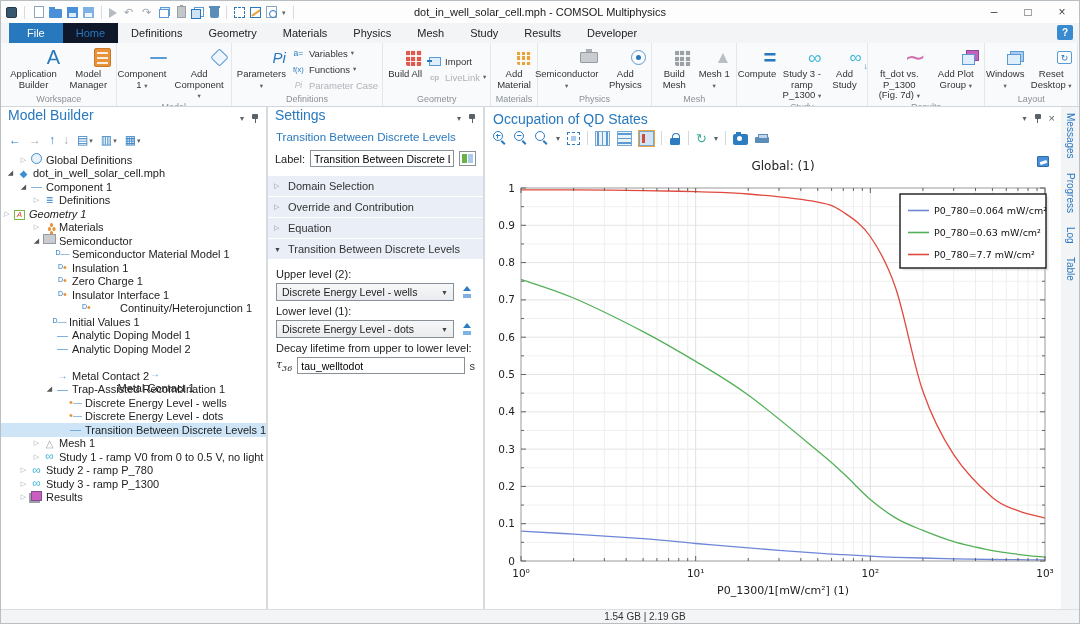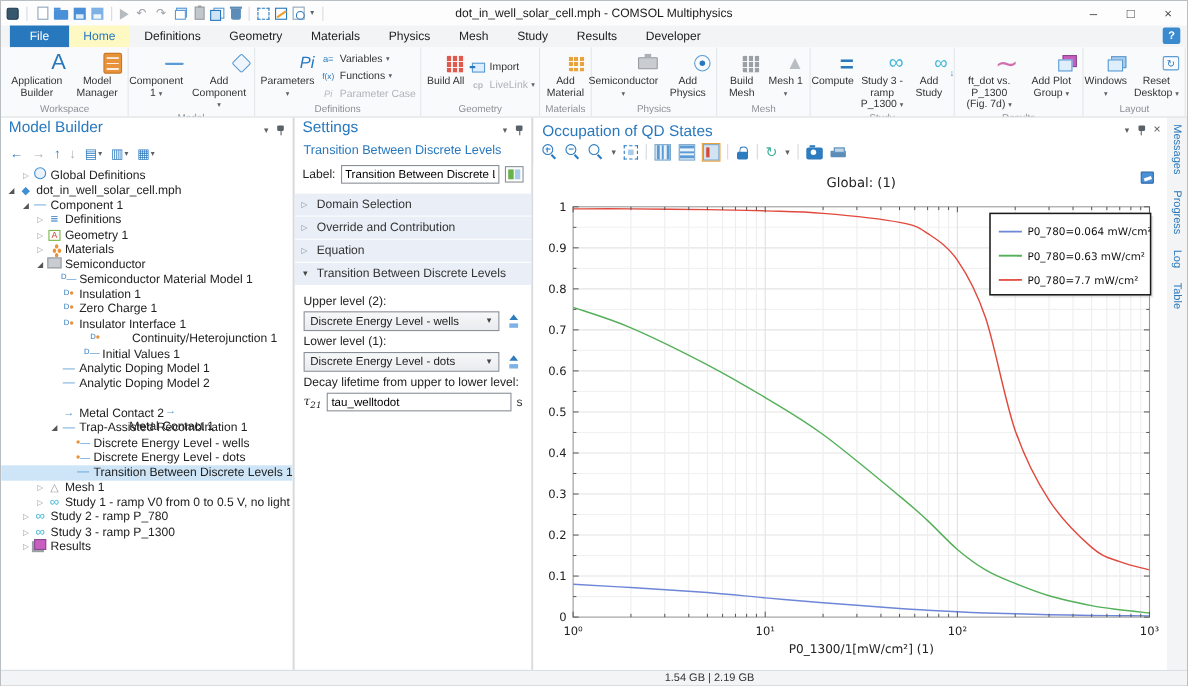--- a/index.html
+++ b/index.html
@@ -38,21 +38,21 @@
   .q-arr{color:#5a6268;font-size:7px;line-height:13px;}
   .title-text{position:absolute;left:50%;transform:translateX(-50%);font-size:11px;color:#1a1a1a;white-space:nowrap;}
   .winbtns{margin-left:auto;display:flex;height:100%;}
   .winbtn{width:34px;display:flex;align-items:center;justify-content:center;font-size:12px;color:#444;}
 
   
   .tabstrip{height:20px;background:#f3f4f6;display:flex;align-items:stretch;flex:0 0 auto;}
   .tabs-row{display:flex;align-items:stretch;}
   .tab{padding:0 13px;display:flex;align-items:center;font-size:11px;color:#222;white-space:nowrap;}
   .tab.file{background:#2878be;color:#fff;padding:0 18px;margin-left:8px;}
-  .tab.active{background:#fef9c3;color:#2878be;}
+  .tab.active{background:#0f172a;color:#2878be;}
   .tabstrip .spacer{flex:1;}
   .helpbtn{width:16px;height:15px;margin:2px 6px 0 0;background:#3a8ad0;color:#fff;border-radius:2px;font-size:10px;display:flex;align-items:center;justify-content:center;font-weight:bold;}
 
   
   .ribbon{height:64px;background:#f9fafb;border-bottom:1px solid #d2d6da;display:flex;flex:0 0 auto;padding:0 1px;overflow:hidden;}
   .rgroup{display:flex;flex-direction:column;border-right:1px solid #e4e7ea;padding:2px 2px 0 2px;}
   .rgroup-items{flex:1;display:flex;align-items:stretch;}
   .rgroup-label{font-size:9px;color:#8b9096;text-align:center;height:13px;line-height:12px;white-space:nowrap;}
   .bigbtn{display:flex;flex-direction:column;align-items:flex-end;padding:1px 3px 0 3px;min-width:40px;max-width:84px;cursor:default;}
   .ric{height:23px;display:flex;align-items:center;justify-content:center;}
@@ -489,21 +489,21 @@
           <div class="trow" style="padding-left: 17px;">
             <span class="twisty open">◢</span>
             <span class="ticon ti-component"></span>
             <span class="tlabel">Component 1</span>
           </div>
           <div class="trow" style="padding-left: 30px;">
             <span class="twisty closed">▷</span>
             <span class="ticon ti-definitions"></span>
             <span class="tlabel">Definitions</span>
           </div>
-          <div class="trow" style="padding-left: 30px;">
+          <div class="trow" style=" font-style: italic;">
             <span class="twisty closed">▷</span>
             <span class="ticon ti-geometry"></span>
             <span class="tlabel">Geometry 1</span>
           </div>
           <div class="trow" style="padding-left: 30px;">
             <span class="twisty closed">▷</span>
             <span class="ticon ti-materials"></span>
             <span class="tlabel">Materials</span>
           </div>
           <div class="trow" style="padding-left: 30px;">
@@ -529,21 +529,21 @@
           <div class="trow" style="padding-left: 43px;">
             <span class="twisty none"></span>
             <span class="ticon ti-ddot"></span>
             <span class="tlabel">Insulator Interface 1</span>
           </div>
           <div class="trow" style="padding-left: 43px; gap: 24px;">
             <span class="twisty none"></span>
             <span class="ticon ti-ddot"></span>
             <span class="tlabel">Continuity/Heterojunction 1</span>
           </div>
-          <div class="trow" style="padding-left: 64px;">
+          <div class="trow" style="padding-left: 40px;">
             <span class="twisty none"></span>
             <span class="ticon ti-dnode"></span>
             <span class="tlabel">Initial Values 1</span>
           </div>
           <div class="trow" style="padding-left: 43px;">
             <span class="twisty none"></span>
             <span class="ticon ti-dash"></span>
             <span class="tlabel">Analytic Doping Model 1</span>
           </div>
           <div class="trow" style="padding-left: 43px;">
@@ -651,21 +651,21 @@
         <div class="caption">Lower level (1):</div>
         <div class="combo-row">
           <div class="combo">
             <span>Discrete Energy Level - dots</span>
             <span class="carr">▼</span>
           </div>
           <span class="go-btn"></span>
         </div>
         <div class="caption">Decay lifetime from upper to lower level:</div>
         <div class="tau-row">
-          <span class="tau-sym"><span>τ</span><sub>21</sub></span>
+          <span class="tau-sym"><span>τ</span><sub>36</sub></span>
           <input class="tau-input" value="tau_welltodot" style="">
           <span class="unit">s</span>
         </div>
       </div>
     </div>
 
     <div class="panel panel-gfx">
       <div class="gfx-head">
         <div class="gfx-title-row">
           <span class="ptitle">Occupation of QD States</span>

